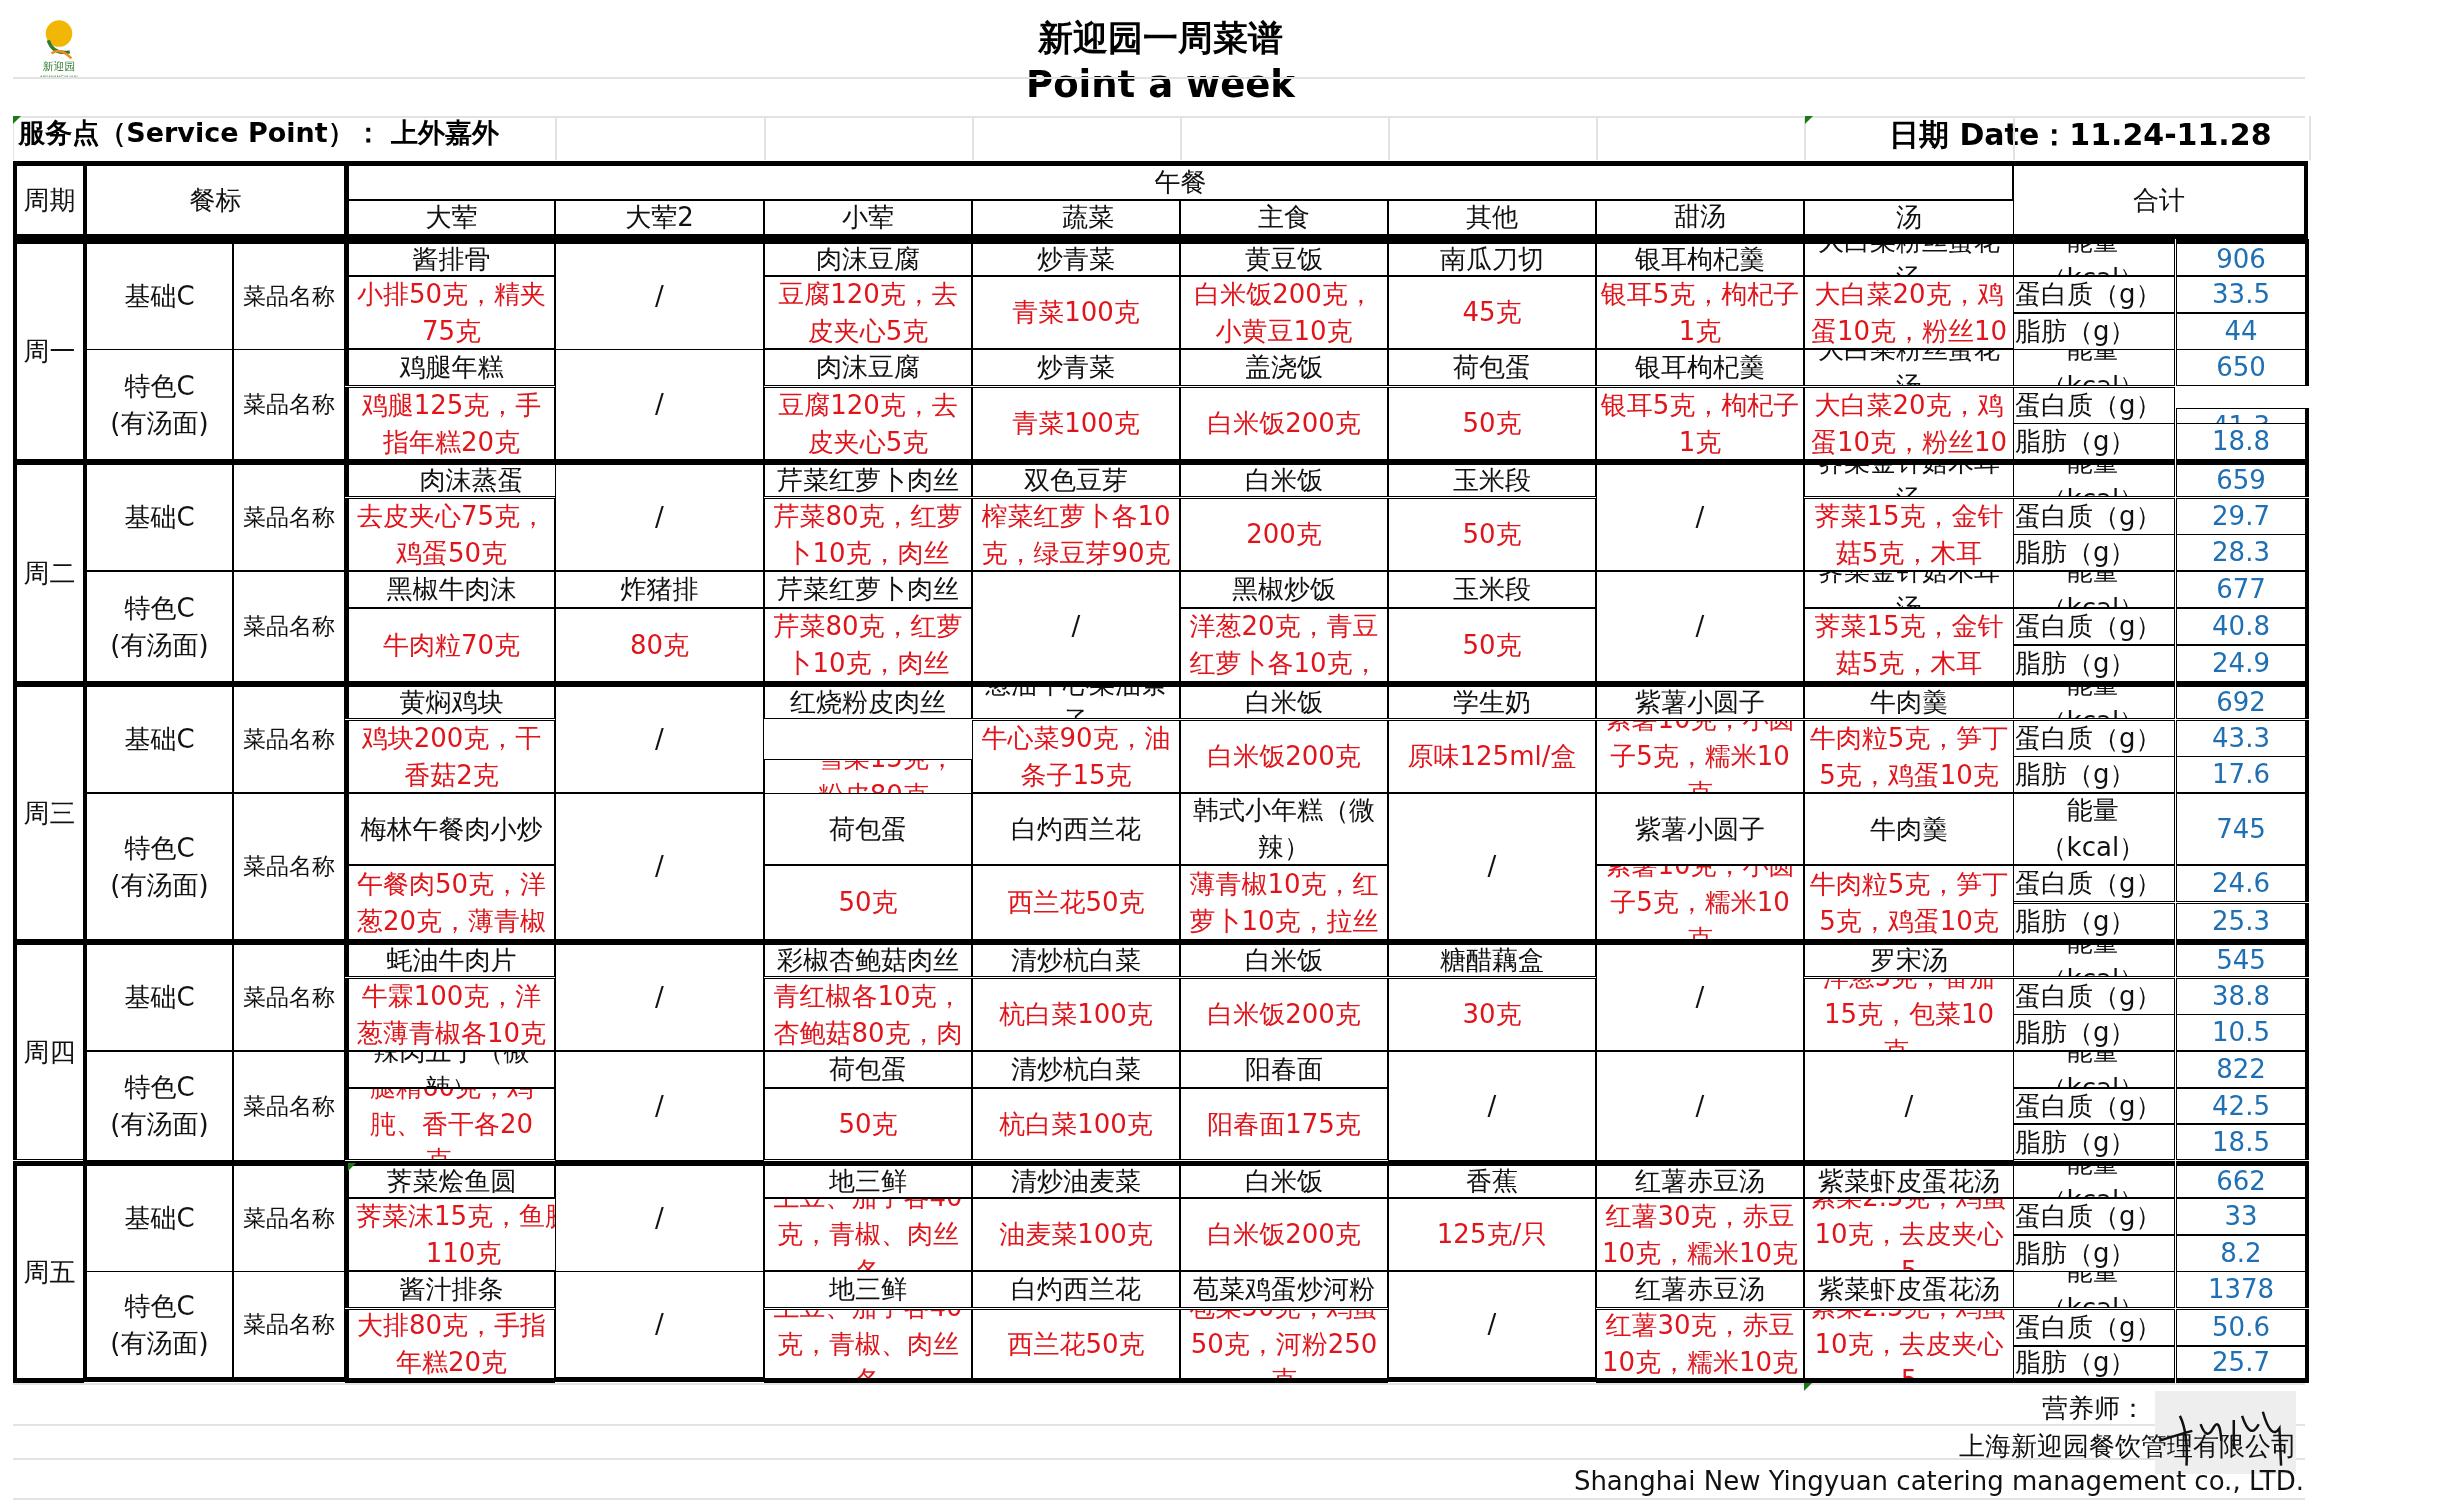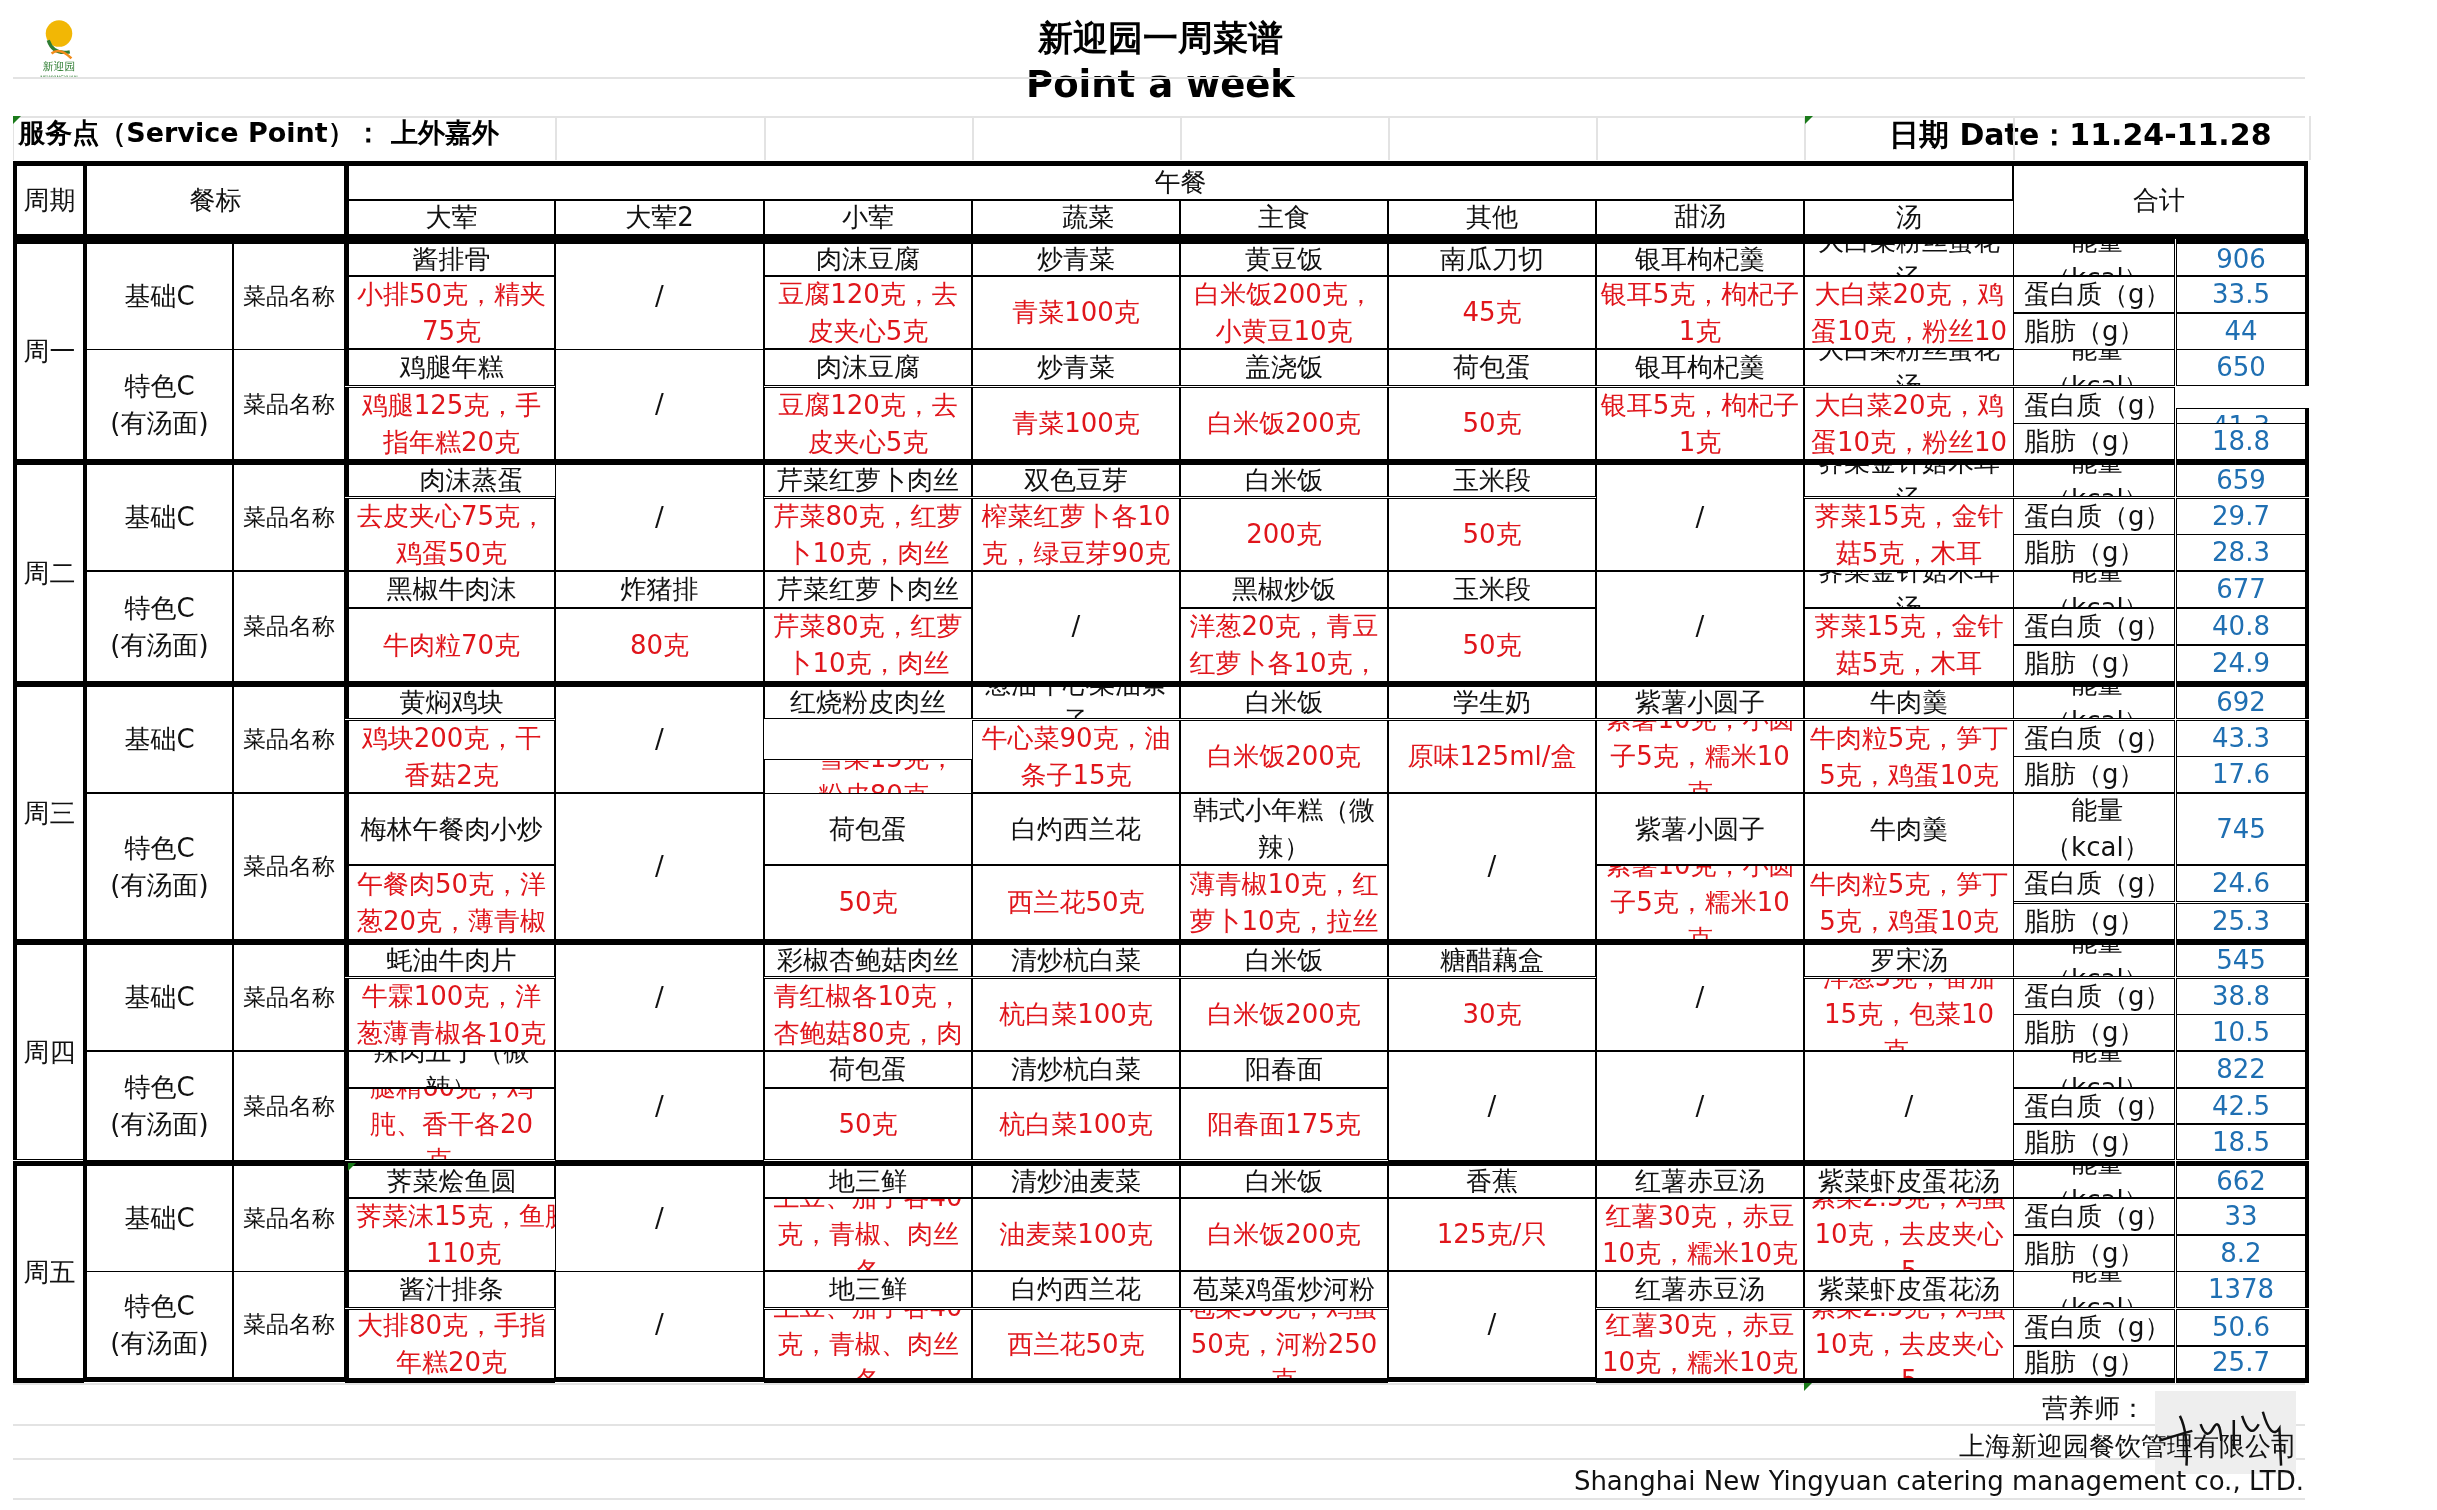--- a/index.html
+++ b/index.html
@@ -9,21 +9,21 @@
   .gridline-v { position:absolute; width:1.7px; background:#e3e3e3; }
   .cell { position:absolute; box-sizing:border-box; display:flex; align-items:center; justify-content:center;
           text-align:center; border:1.7px solid #000; background:#fff; overflow:hidden; line-height:1.42; padding:0 3.3px; }
   .cell.thickT { border-top-width:5px; }
   .cell.thickB { border-bottom-width:5px; }
   .cell.thickL { border-left-width:4.2px; }
   .cell.thickR { border-right-width:4.2px; }
   .t-black { color:#111; font-size:26px; }
   .t-red { color:#e0151b; font-size:26px; }
   .t-blue { color:#1f6fb2; font-size:26px; }
-  .t-label { color:#111; font-size:26px; justify-content:flex-start; padding-left:10px; }
+  .t-label { color:#111; font-size:26px; justify-content:flex-start; padding-left:1px; }
   .t-small { font-size:23px; }
   .title-cn { position:absolute; left:832px; width:657px; text-align:center; font-weight:bold; font-size:35px; top:15px; }
   .title-en { position:absolute; left:832px; width:657px; text-align:center; font-weight:bold; font-size:37px; top:63px; }
   .service { position:absolute; left:18.3px; top:115px; font-weight:bold; font-size:27px; }
   .date { position:absolute; left:1889px; top:115px; font-weight:bold; font-size:30px; }
   .logo { position:absolute; left:30px; top:15px; width:58px; height:67px; }
   .footer-text { position:absolute; text-align:right; font-size:26px; color:#111; }
   .signature { position:absolute; left:2155px; top:1391px; width:141px; height:83px; background:#eeeeee; }
   .corner-mark { position:absolute; width:0; height:0; border-top:8.3px solid #1a7a1a; border-right:8.3px solid transparent; }
 </style>

